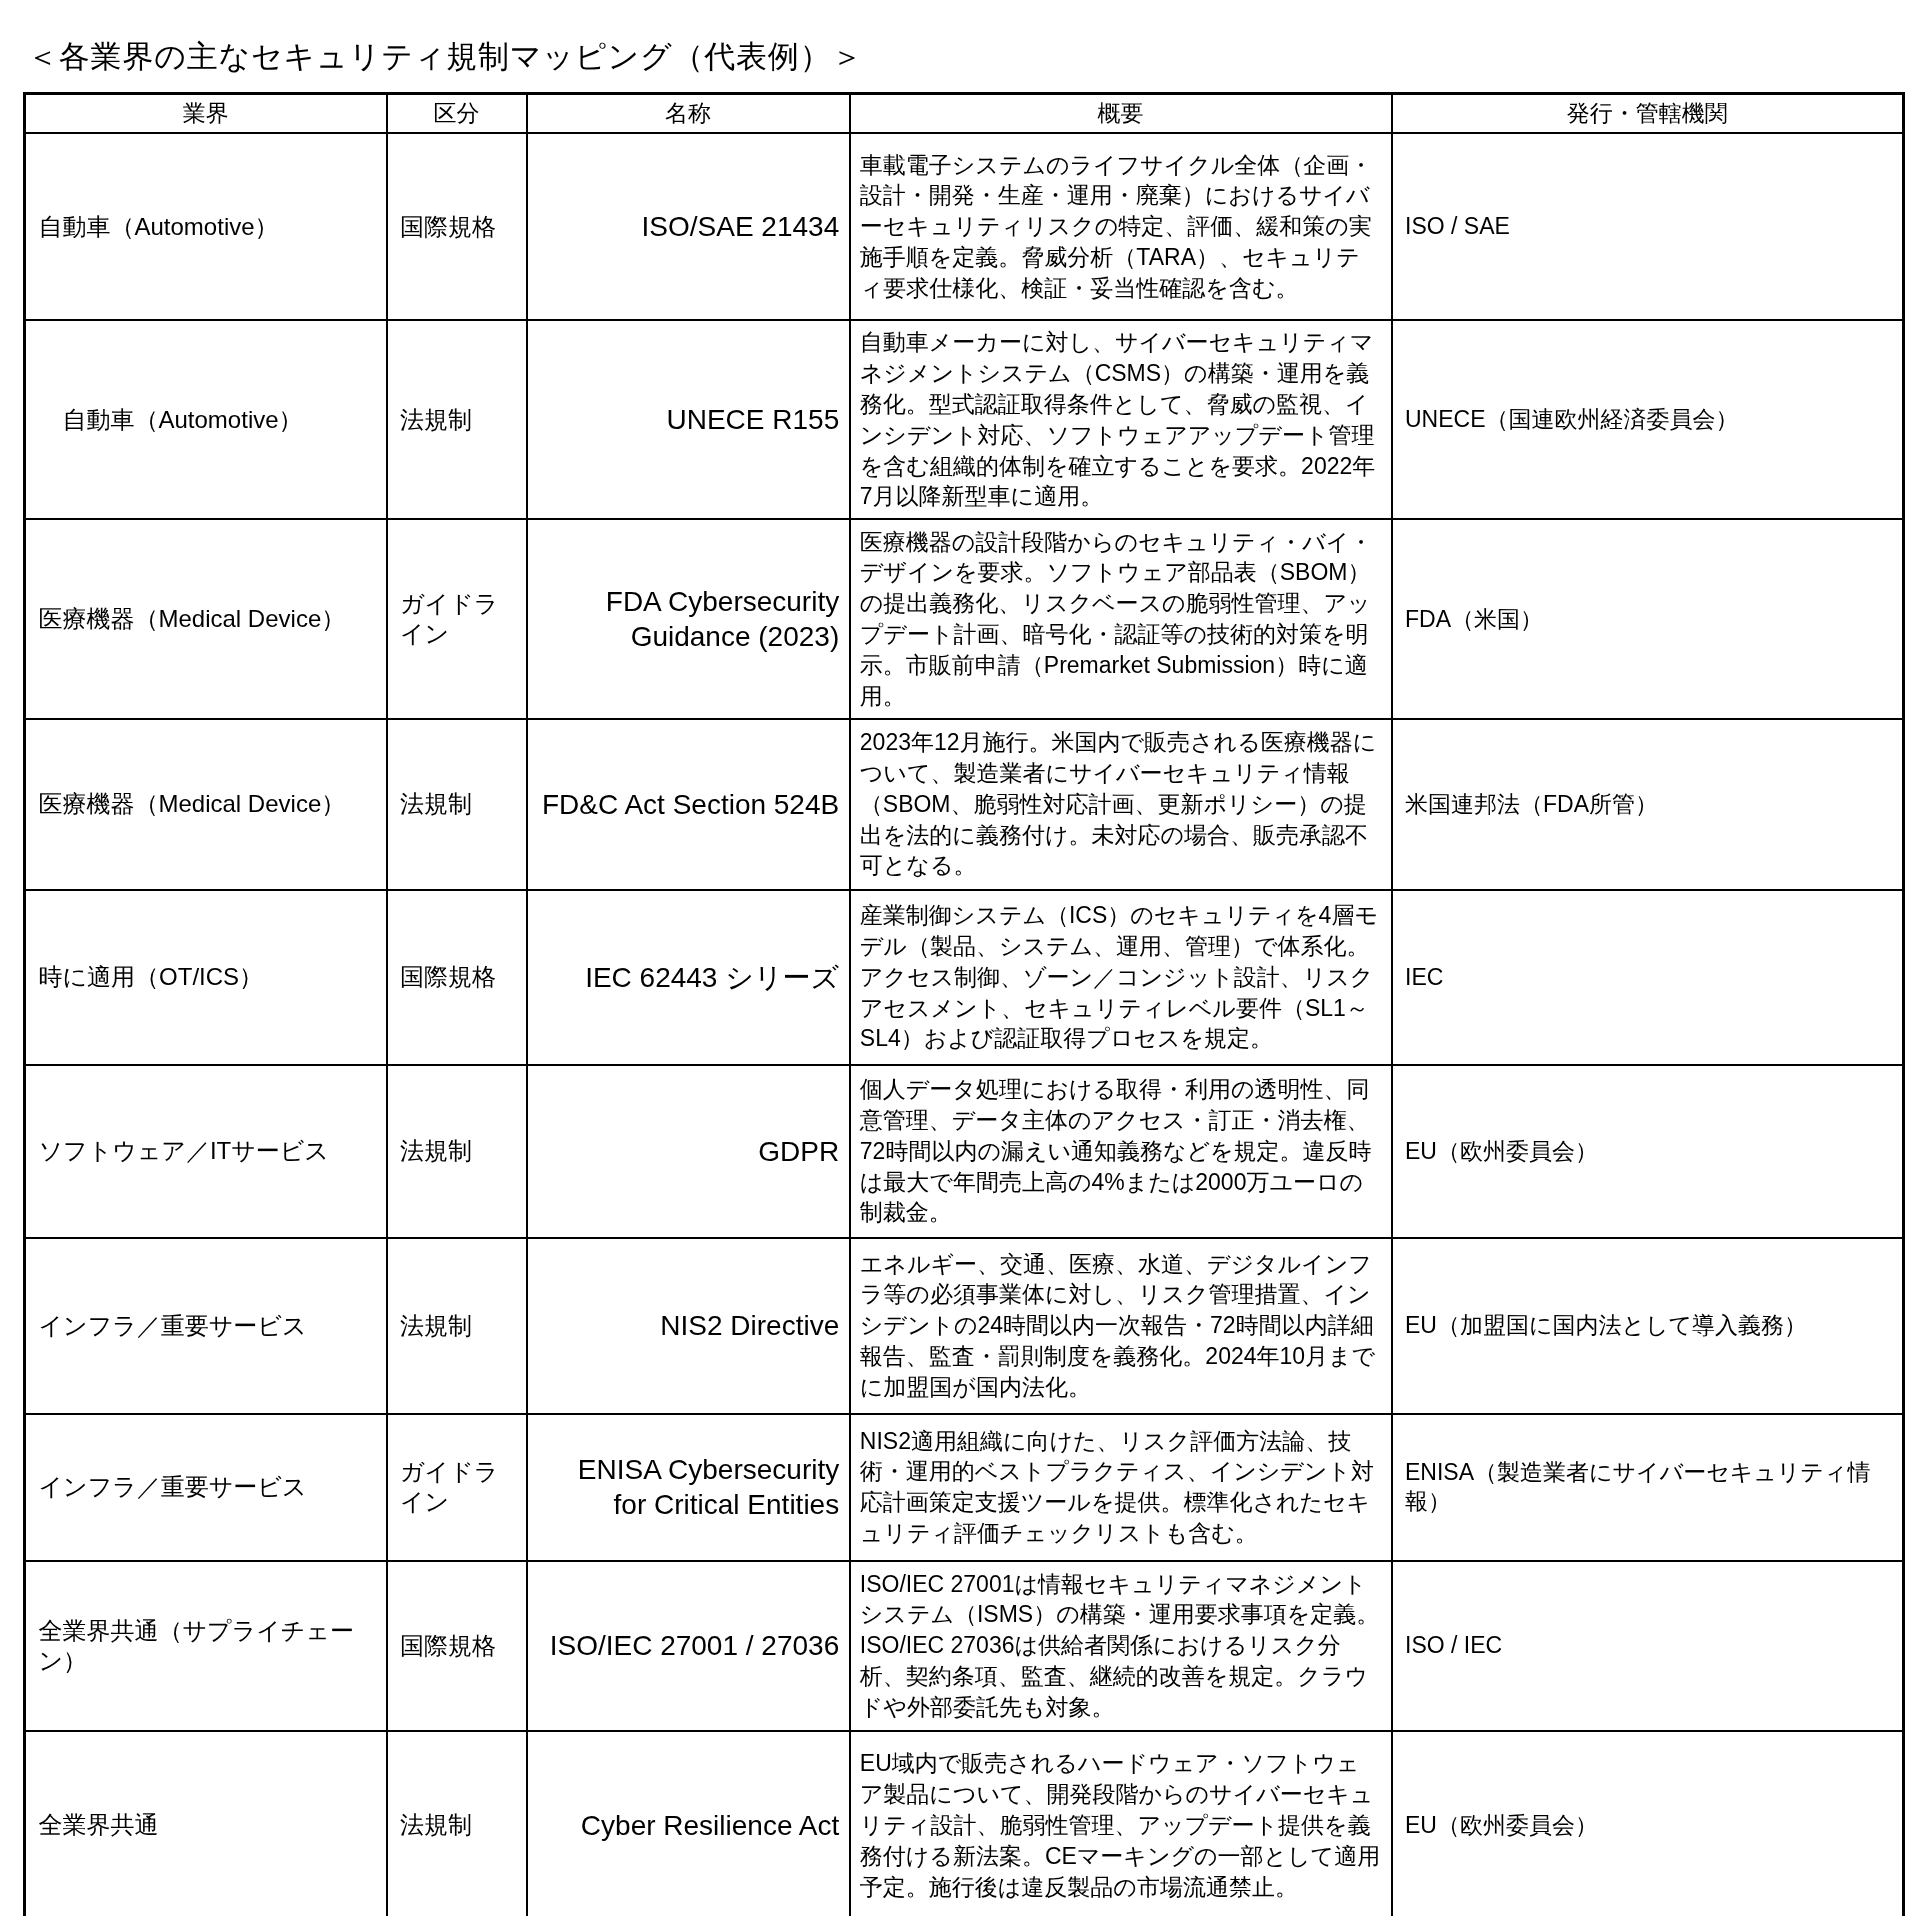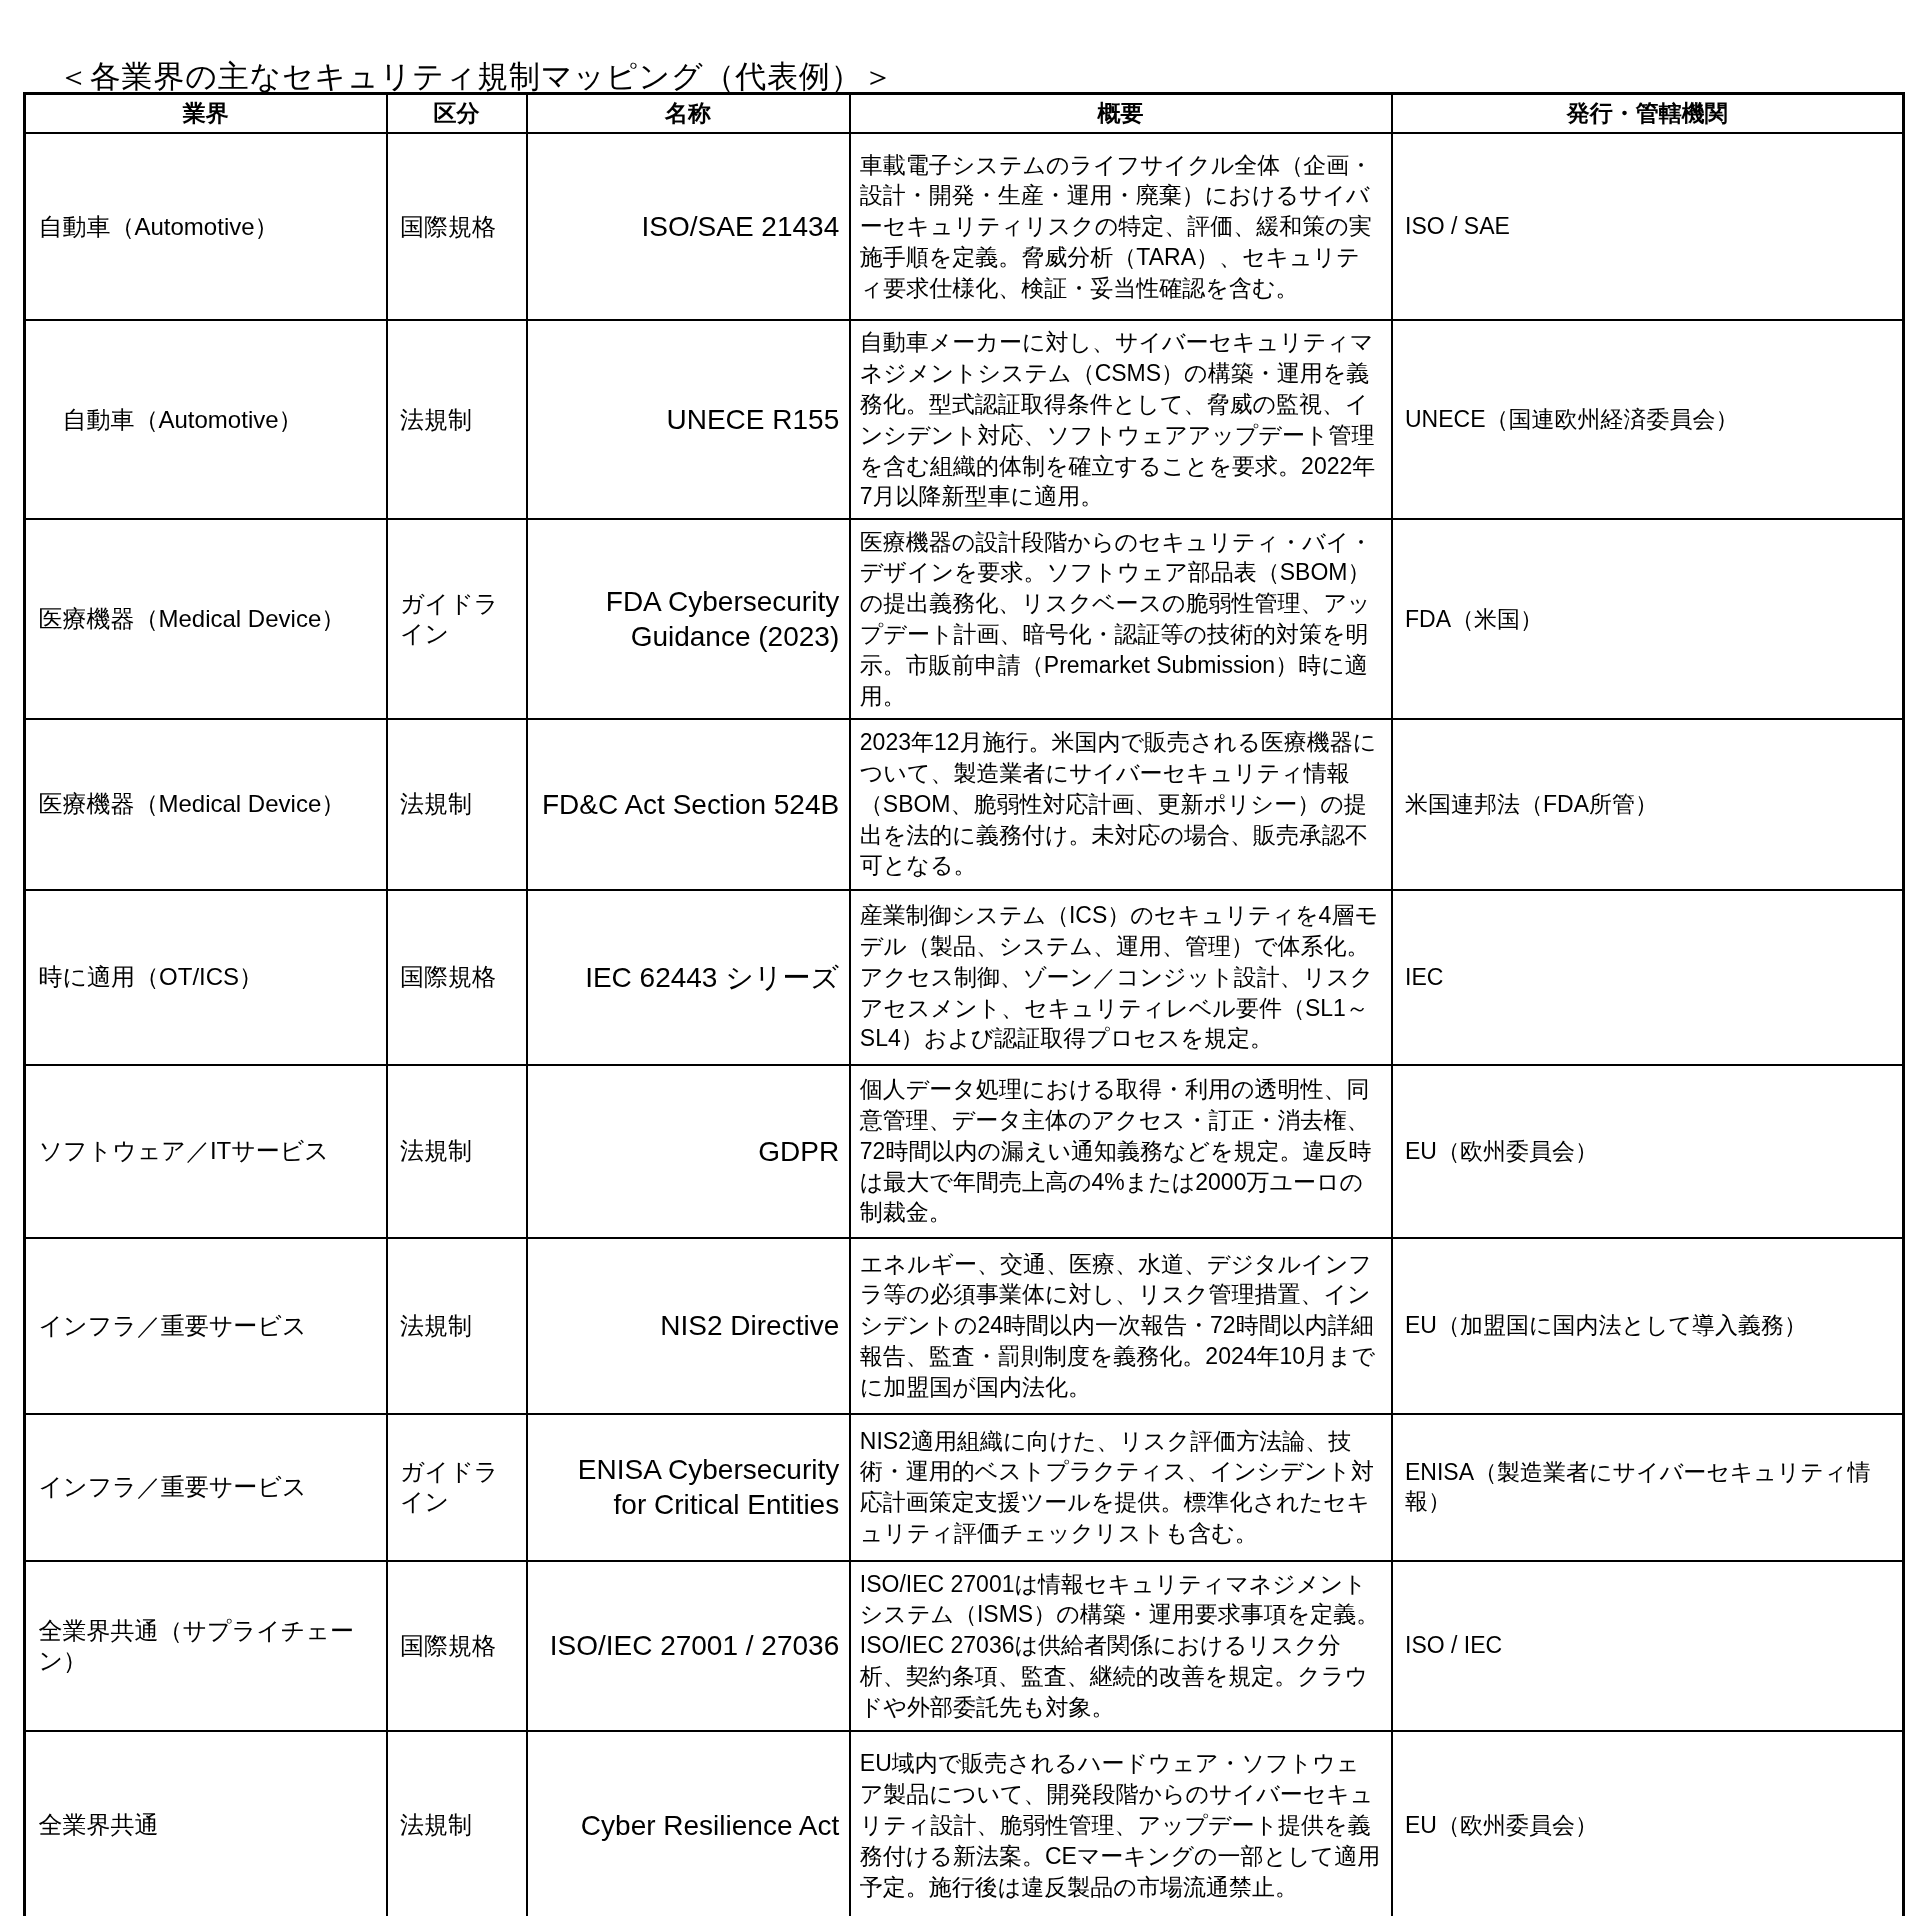--- a/index.html
+++ b/index.html
@@ -5,42 +5,41 @@
   html,body{margin:0;padding:0;}
   body{
     width:1926px;height:1916px;
     background:#ffffff;
     font-family:"Liberation Sans","DejaVu Sans",sans-serif;
     color:#000;
     position:relative;
   }
   .page-title{
     position:absolute;
-    left:27px;top:56px;
+    left:27px;top:36px;
     font-size:31px;
     letter-spacing:0.8px;
     white-space:nowrap;
-    margin-left:31px;
   }
   table.reg-table{
     position:absolute;
     left:23px;top:92px;
     width:1880px;
     border-collapse:collapse;
     table-layout:fixed;
     border:3.1px solid #000;
   }
   .reg-table th,.reg-table td{
     border:2.3px solid #000;
     vertical-align:middle;
     overflow:hidden;
   }
   .reg-table th{
     font-size:23px;
-    font-weight:bold;
+    font-weight:normal;
     text-align:center;
     padding:3.1px 4.7px;
   }
   .reg-table td{
     font-size:24px;
     text-align:left;
     padding:4.7px 9.3px 4.7px 12.5px;
     line-height:1.25;
   }
   .reg-table td.c-overview{

